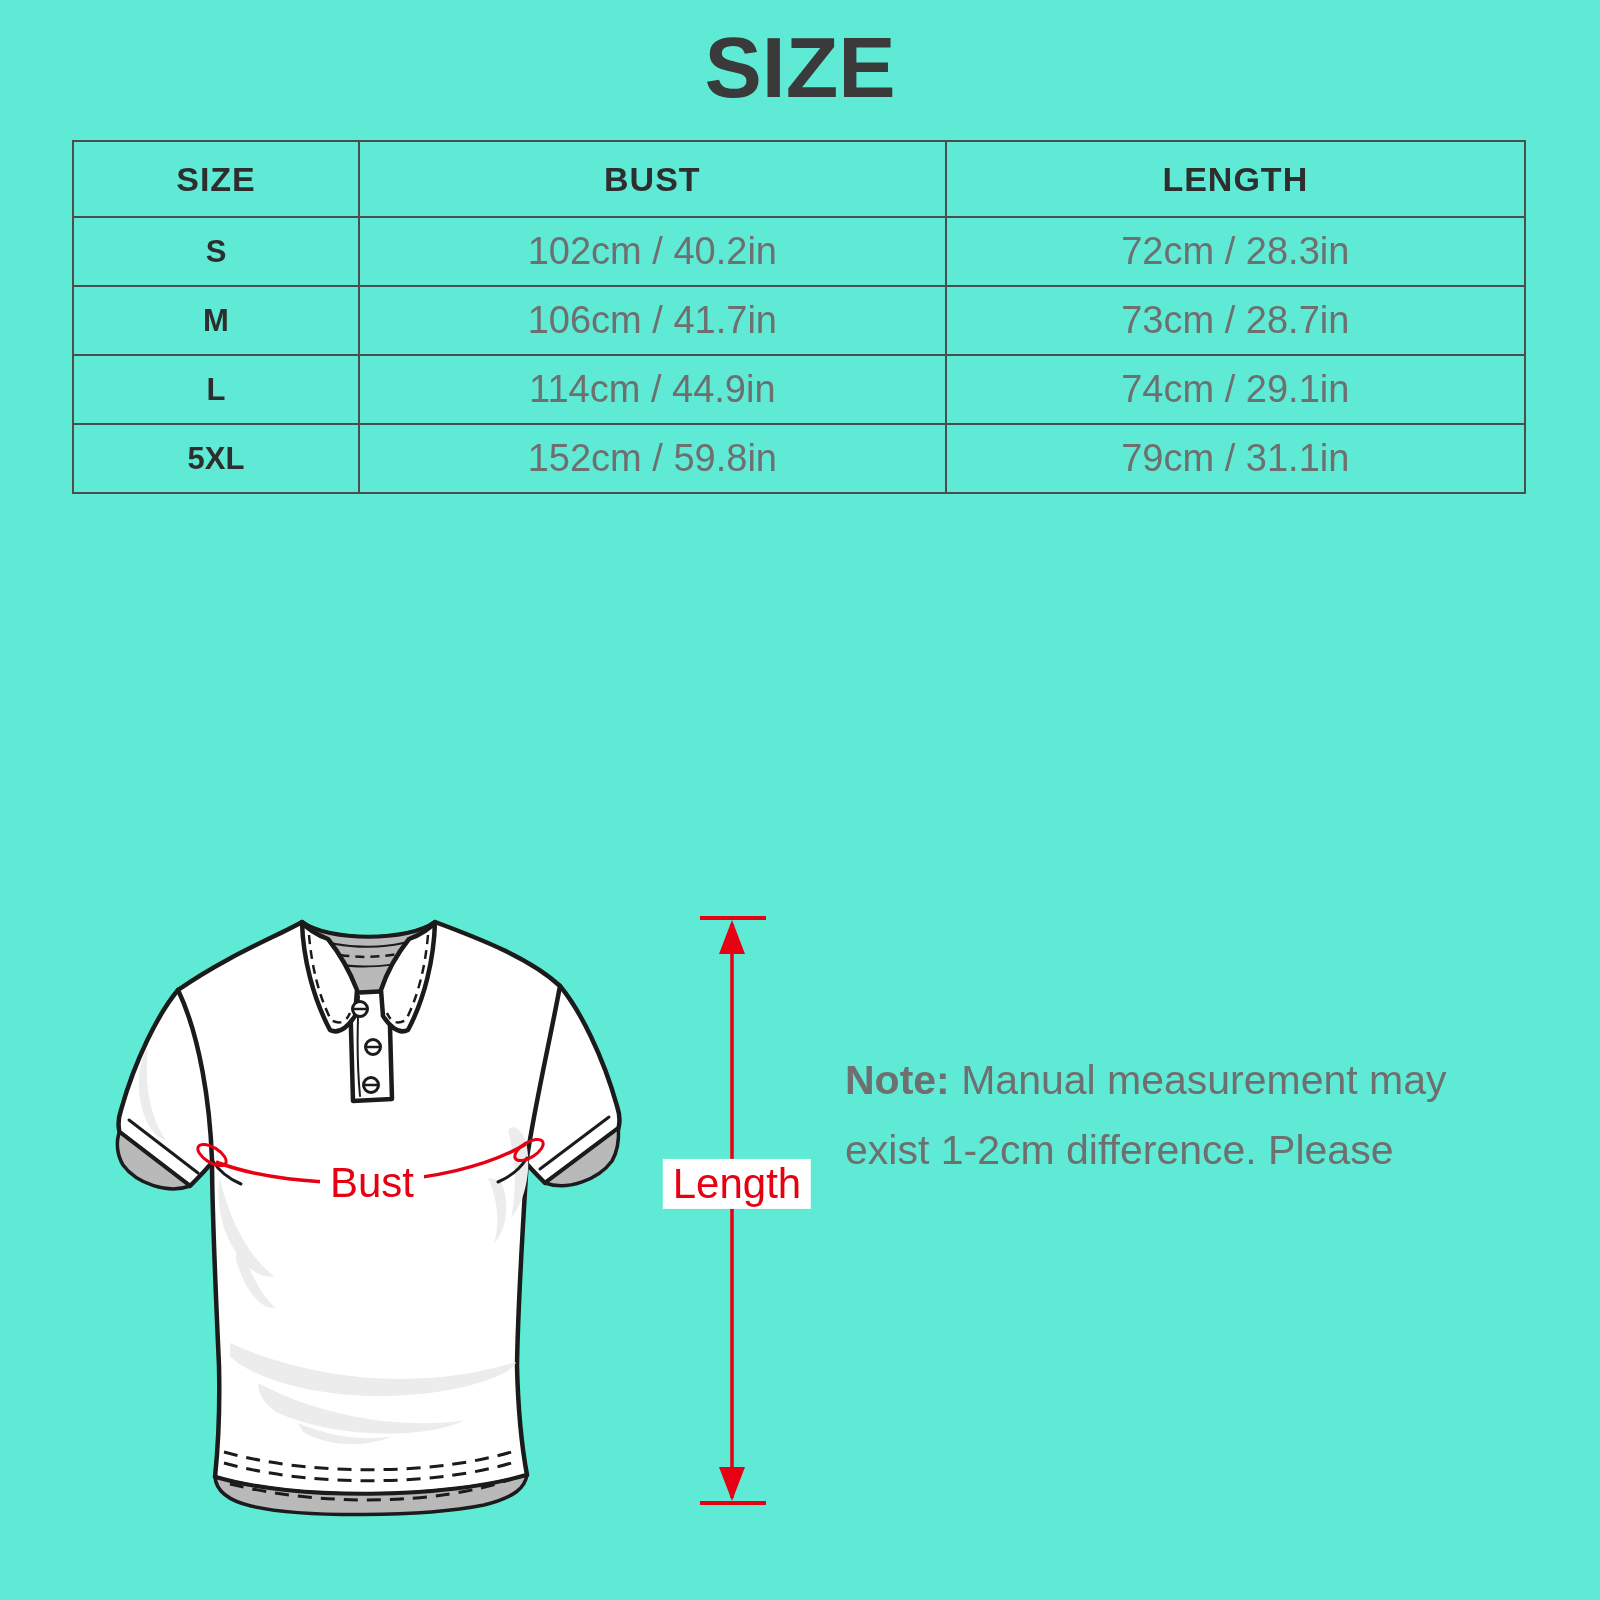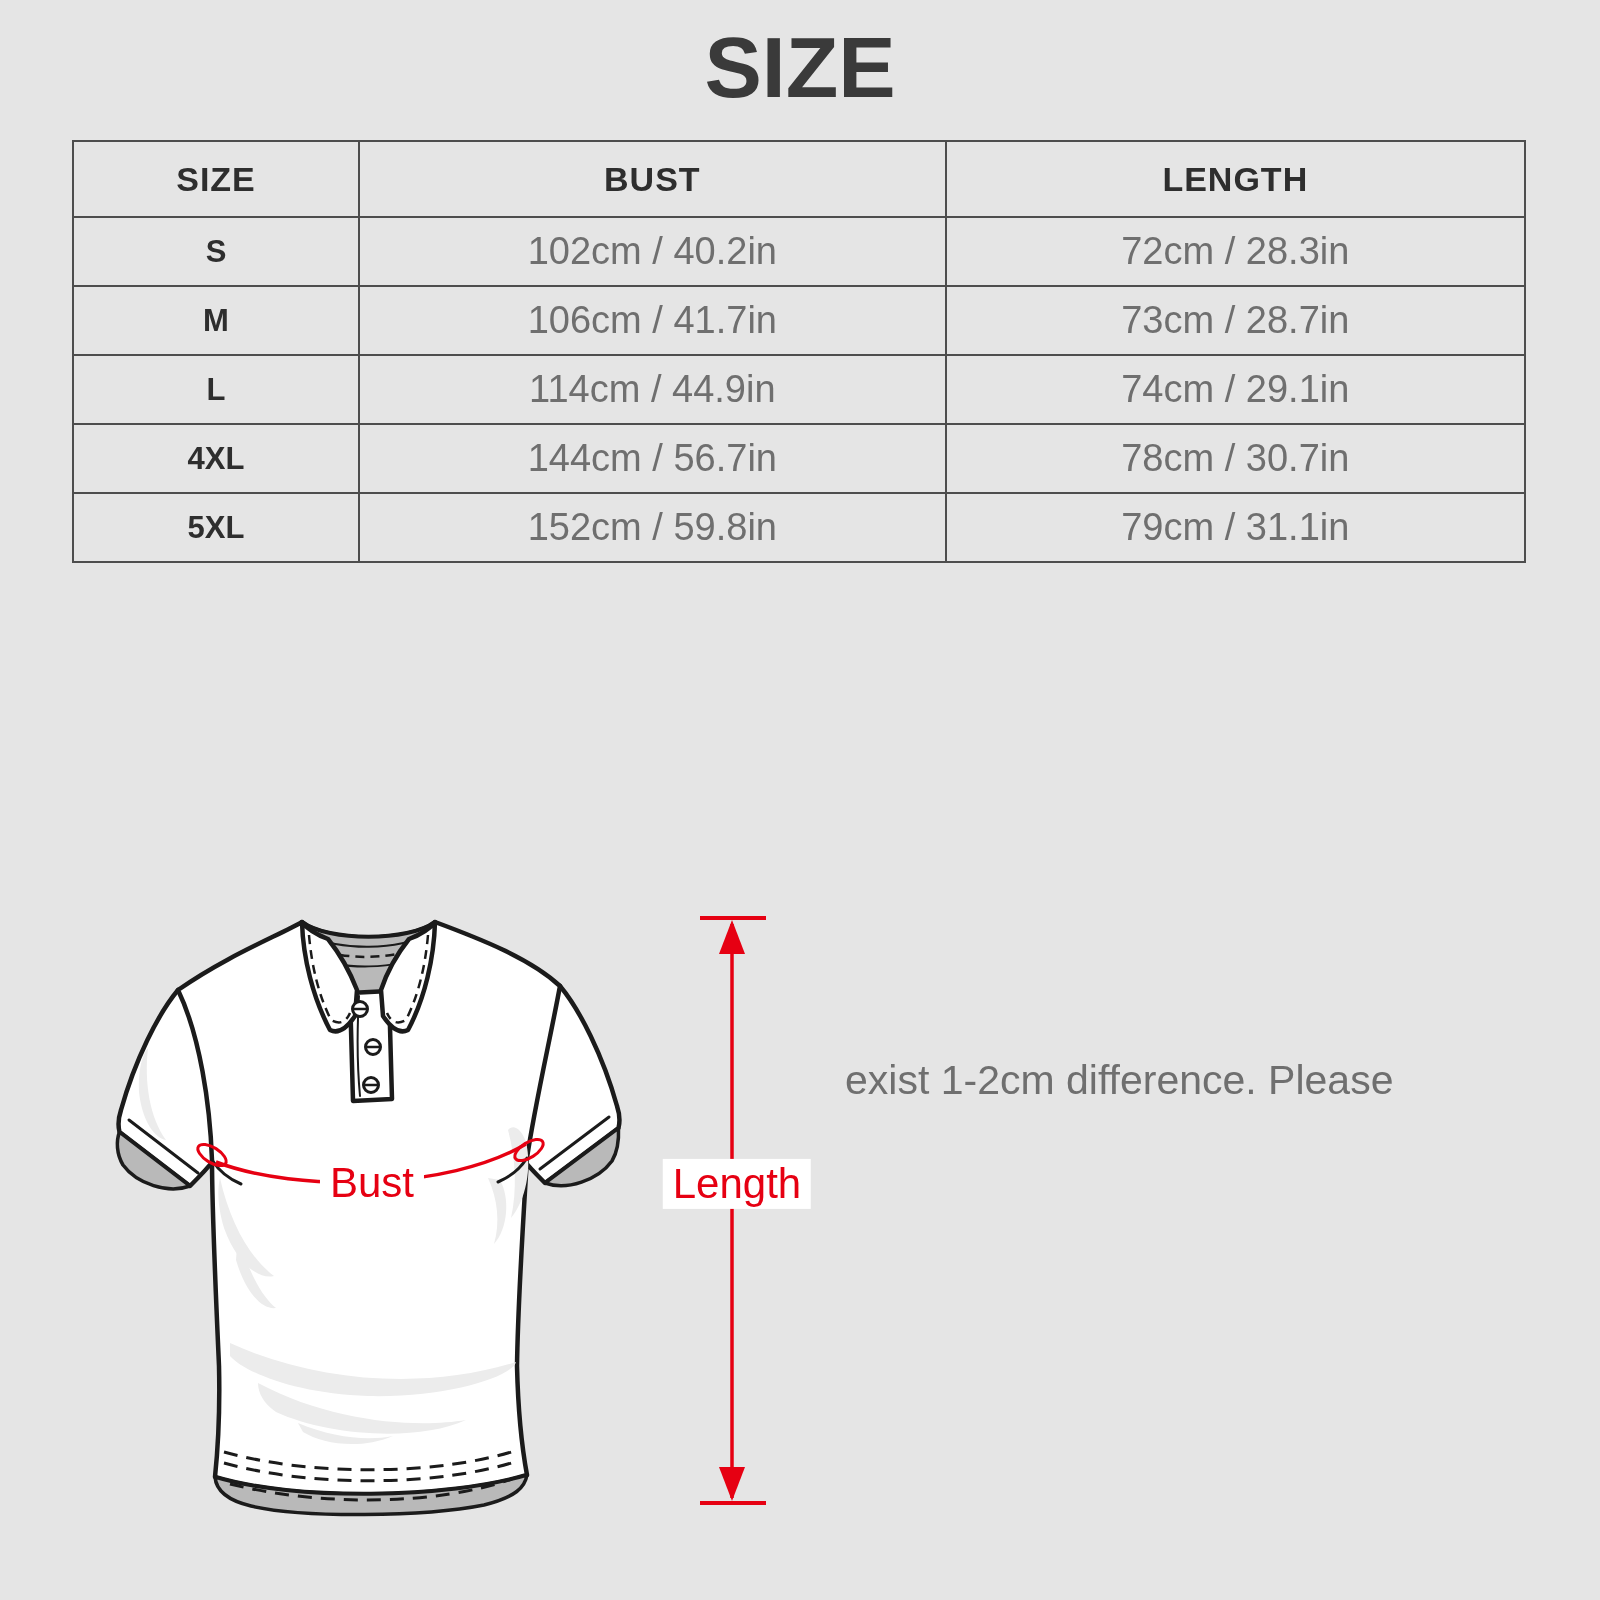--- a/index.html
+++ b/index.html
@@ -7,21 +7,21 @@
     --table-border:#4d4d4d;
     --heading-text:#3a3a3a;
     --cell-text:#6f6f6f;
     --note-text:#6f6f6f;
     --outline:#1b1b1b;
     --shade-gray:#b9b9b9;
     --wrinkle-gray:#ececec;
   }
   html,body{margin:0;padding:0;background:#fff;}
   .canvas{
-    position:relative;width:1600px;height:1600px;background:#e5e5e5;overflow:hidden;
+    position:relative;width:1600px;height:1600px;background:#5eead4;overflow:hidden;
     font-family:"Liberation Sans",sans-serif;
   }
   .page-title{
     position:absolute;left:0;right:0;top:20px;margin:0;text-align:center;
     font-size:86px;font-weight:bold;color:var(--heading-text);line-height:1.1;
   }
   table.size-table{
     position:absolute;left:72px;top:140px;width:1454px;
     border-collapse:collapse;table-layout:fixed;
   }
@@ -95,25 +95,20 @@
           <th>M</th>
           <td>106cm / 41.7in</td>
           <td>73cm / 28.7in</td>
         </tr>
         <tr>
           <th>L</th>
           <td>114cm / 44.9in</td>
           <td>74cm / 29.1in</td>
         </tr>
         <tr>
-          <th>4XL</th>
-          <td>144cm / 56.7in</td>
-          <td>78cm / 30.7in</td>
-        </tr>
-        <tr>
           <th>5XL</th>
           <td>152cm / 59.8in</td>
           <td>79cm / 31.1in</td>
         </tr>
       </tbody>
   </table>
 
   <div class="figure">
     <svg width="760" height="650" viewBox="0 0 760 650">
 
@@ -200,16 +195,18 @@
         <polygon class="redfill" points="644,42 631,76 657,76"></polygon>
         <polygon class="redfill" points="644,623 631,589 657,589"></polygon>
       </g>
     </svg>
 
     <div class="mlabel bust-pos">Bust</div>
     <div class="mlabel length-pos">Length</div>
   </div>
 
   <p class="note">
+    <span class="nl"><span class="note-label">Note:</span>
+      <span>Manual measurement may</span></span>
     <span class="nl">exist 1-2cm difference. Please</span>
   </p>
 
 </div>
 
 </body></html>

